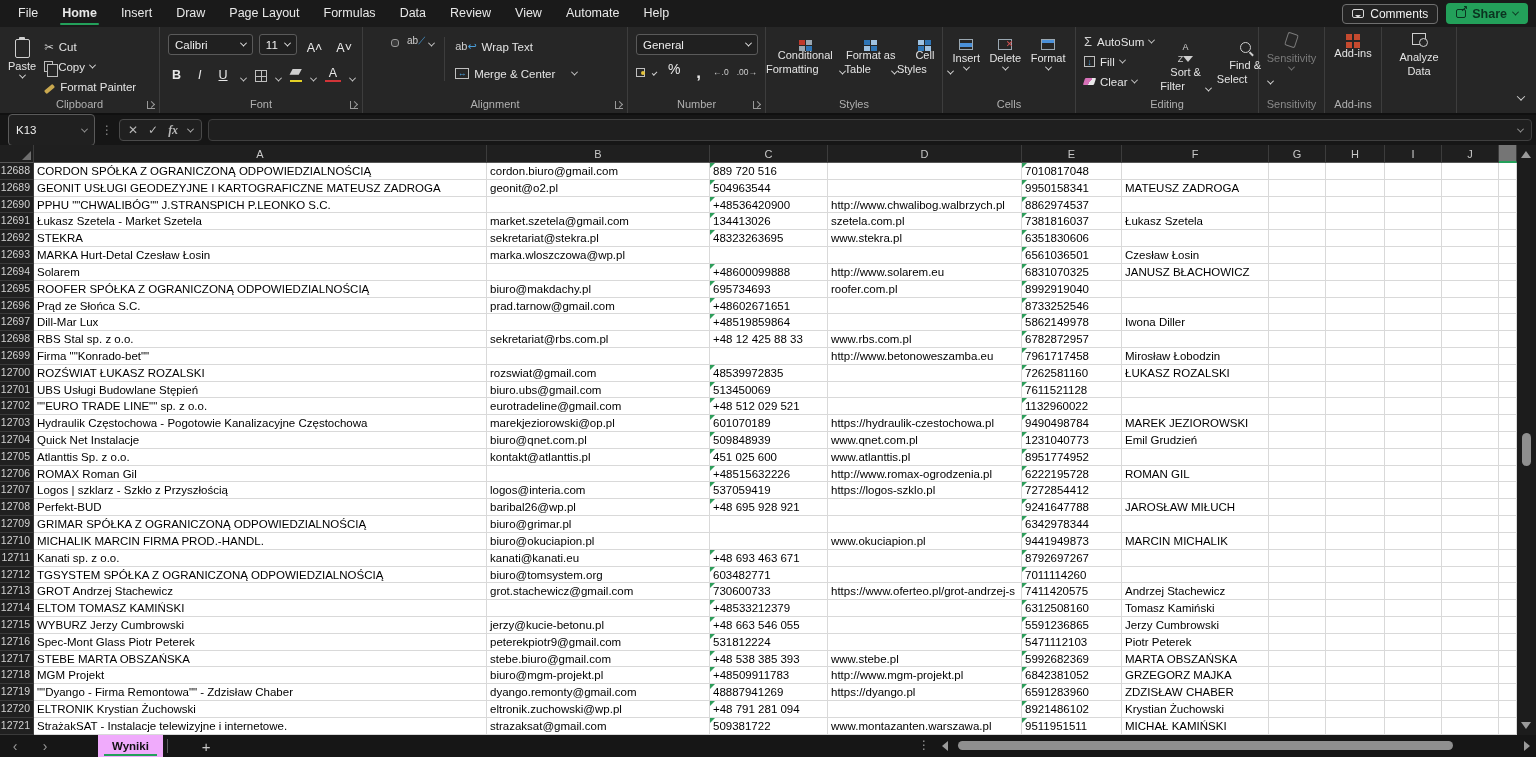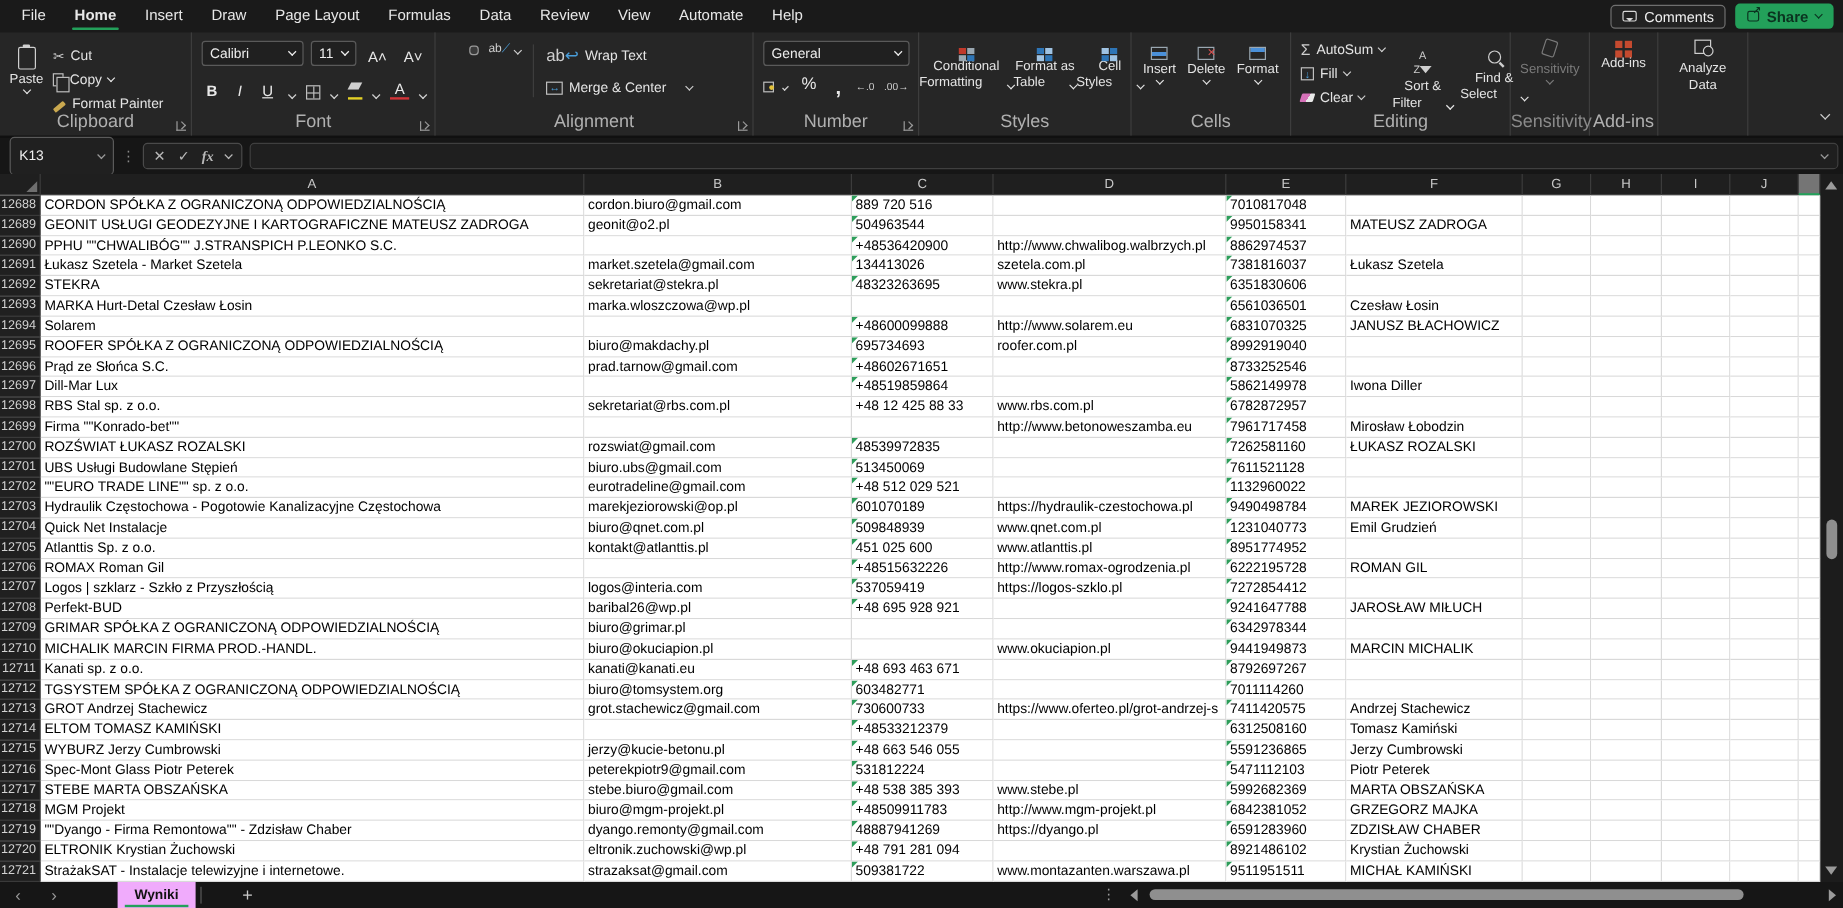--- a/index.html
+++ b/index.html
@@ -26,21 +26,21 @@
   .ic-share { width:10px; height:9px; border:1.5px solid #0b3320; border-radius:2px; position:relative; }
   .ic-share::after { content:'↗'; position:absolute; top:-6px; left:3px; font-size:9px; color:#0b3320; }
 
   .chev { display:inline-block; width:5px; height:5px; border-right:1.5px solid currentColor;
     border-bottom:1.5px solid currentColor; transform:rotate(45deg) translate(-1px,-1px); }
 
   
   .ribbon { position:absolute; top:27px; left:0; width:1536px; height:88px; background:#262626;
     display:flex; color:#d8d8d8; border-bottom:2px solid #101010; }
   .rg { position:relative; border-right:1px solid #3d3d3d; height:100%; flex:none; }
-  .gl { position:absolute; bottom:3px; left:0; right:0; text-align:center; font-size:15px; color:#b0b0b0; }
+  .gl { position:absolute; bottom:3px; left:0; right:0; text-align:center; font-size:11px; color:#b0b0b0; }
   .lnch { position:absolute; bottom:4px; right:4px; width:8px; height:8px;
     border-left:1px solid #9a9a9a; border-bottom:1px solid #9a9a9a; }
   .lnch::after { content:''; position:absolute; right:1px; top:1px; width:4px; height:4px;
     border-right:1px solid #9a9a9a; border-bottom:1px solid #9a9a9a; transform:rotate(-45deg); }
   .bb { display:flex; flex-direction:column; align-items:center; justify-content:flex-start;
     font-size:11px; color:#e4e4e4; text-align:center; gap:2px; padding-top:6px; }
   .bb .l2 { display:flex; align-items:flex-end; gap:21px; }
   .sb { display:flex; align-items:center; gap:5px; font-size:11.5px; height:19px; white-space:nowrap; color:#e4e4e4; }
   .cmb { display:flex; align-items:center; justify-content:space-between; border:1px solid #5a5a5a;
     border-radius:3px; height:21px; padding:0 6px; font-size:11.5px; color:#eee; background:#202020; }
@@ -270,21 +270,21 @@
           <span class="ibtn"><span class="bars"></span></span>
           <span class="ibtn"><span class="bars"></span></span>
           <span class="ibtn"><span class="bars"></span></span>
           <span class="ibtn"><span class="bars"></span></span>
           <span class="ibtn"><span class="bars"></span></span>
         </div>
       </div>
       <div class="vline"></div>
       <div style="display:flex;flex-direction:column;gap:8px;padding-top:4px">
         <div class="sb">
-            <span style="font-size:14px"><span class="icg">ab</span><span class="blue">↩</span></span>
+            <span style="font-size:11px"><span class="icg">ab</span><span class="blue">↩</span></span>
             <span>Wrap Text</span>
           </div>
         <div class="sb"><span class="ic-merge">↔</span><span>Merge &amp; Center</span>&nbsp;&nbsp;<i class="chev icg"></i></div>
       </div>
       <span class="gl">Alignment</span>
       <span class="lnch"></span>
     </div>
 
     <div class="rg g-num">
       <div class="cmb" style="width:122px">

